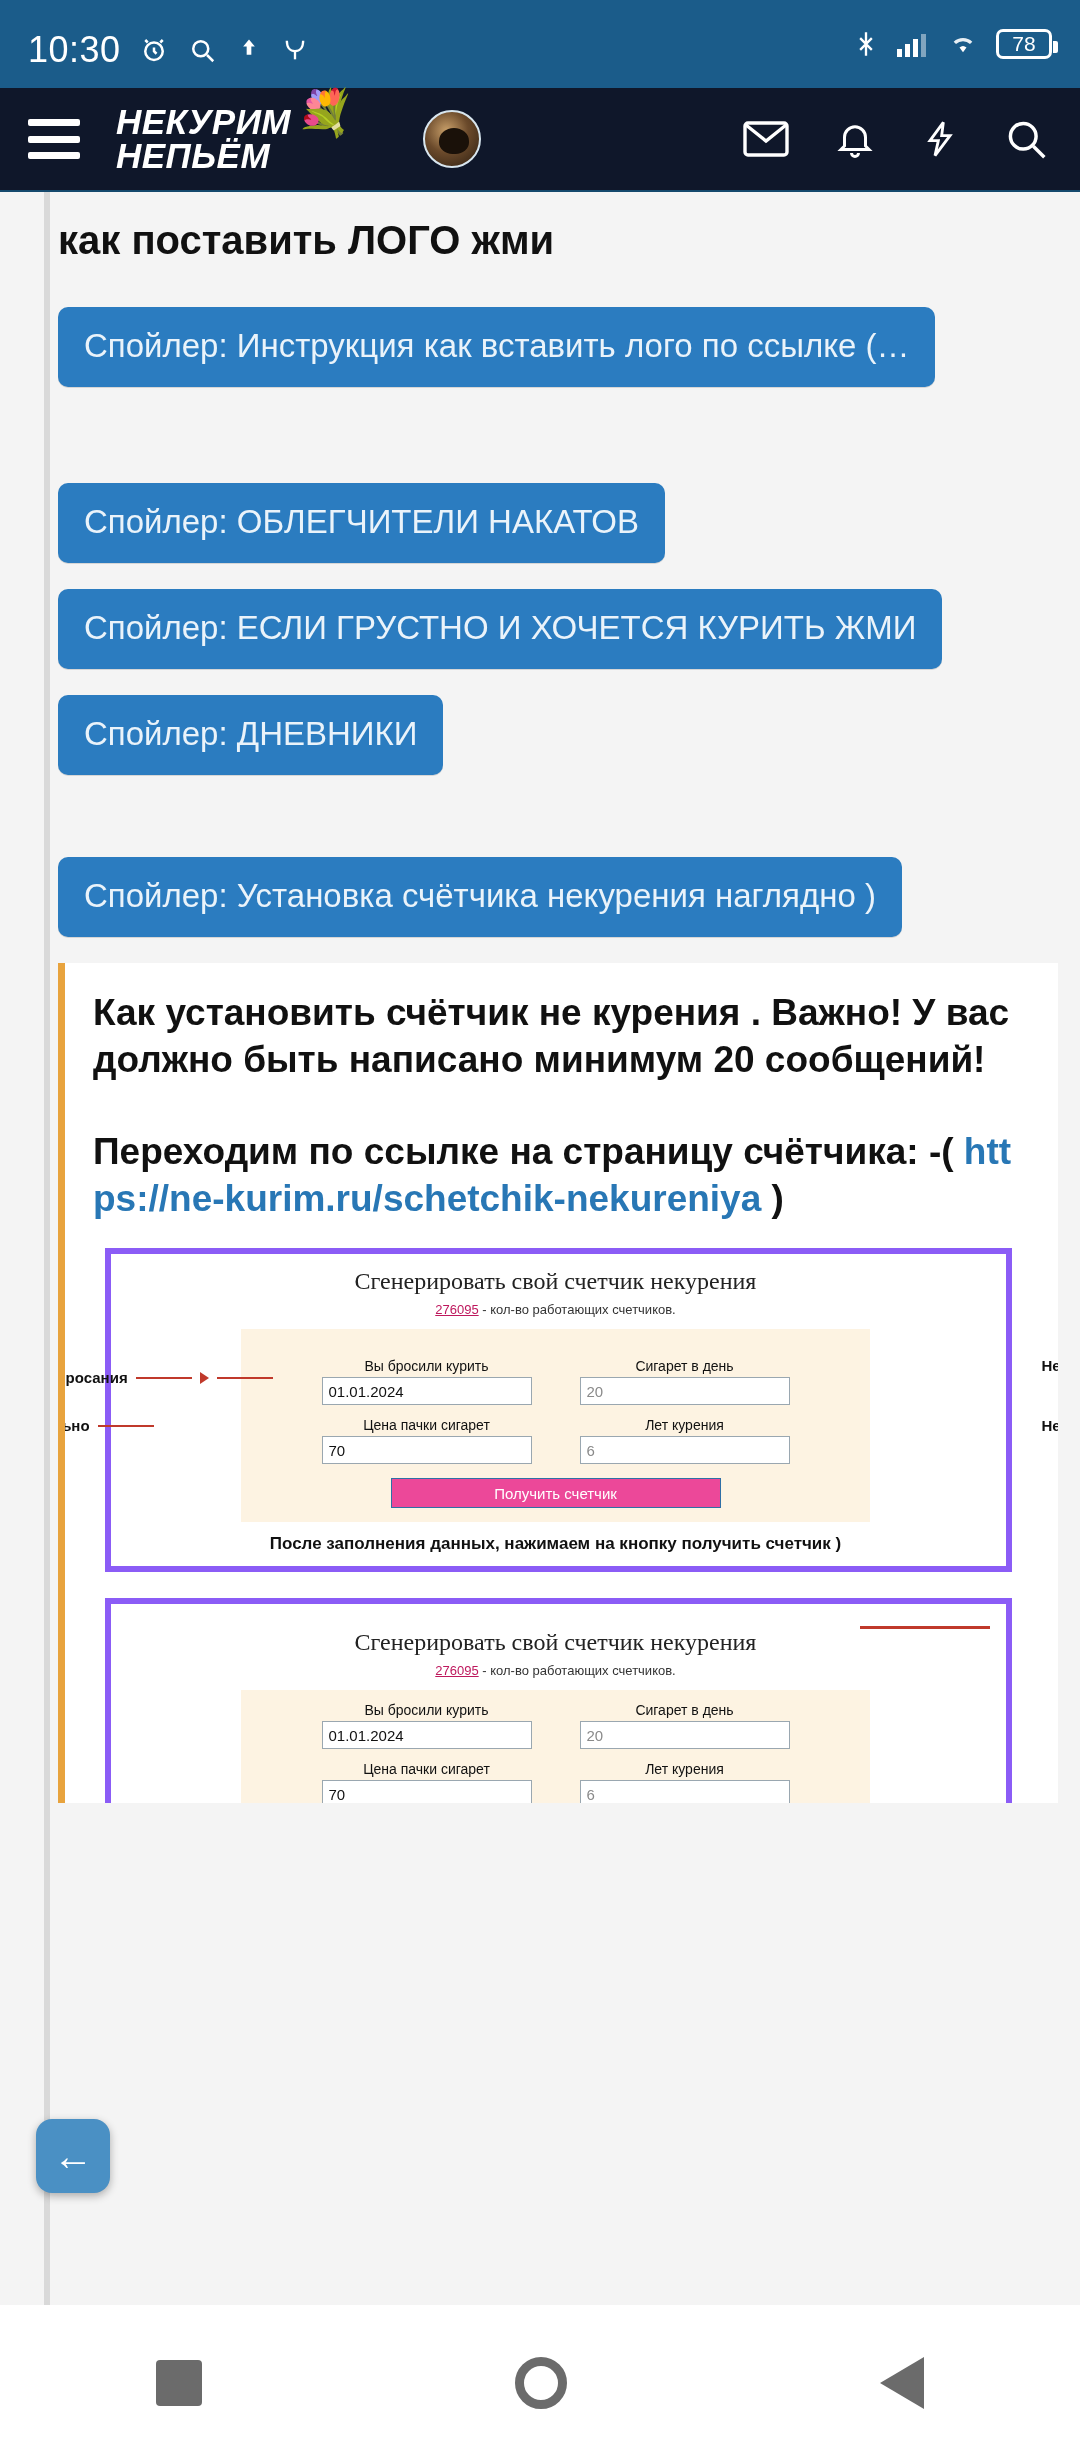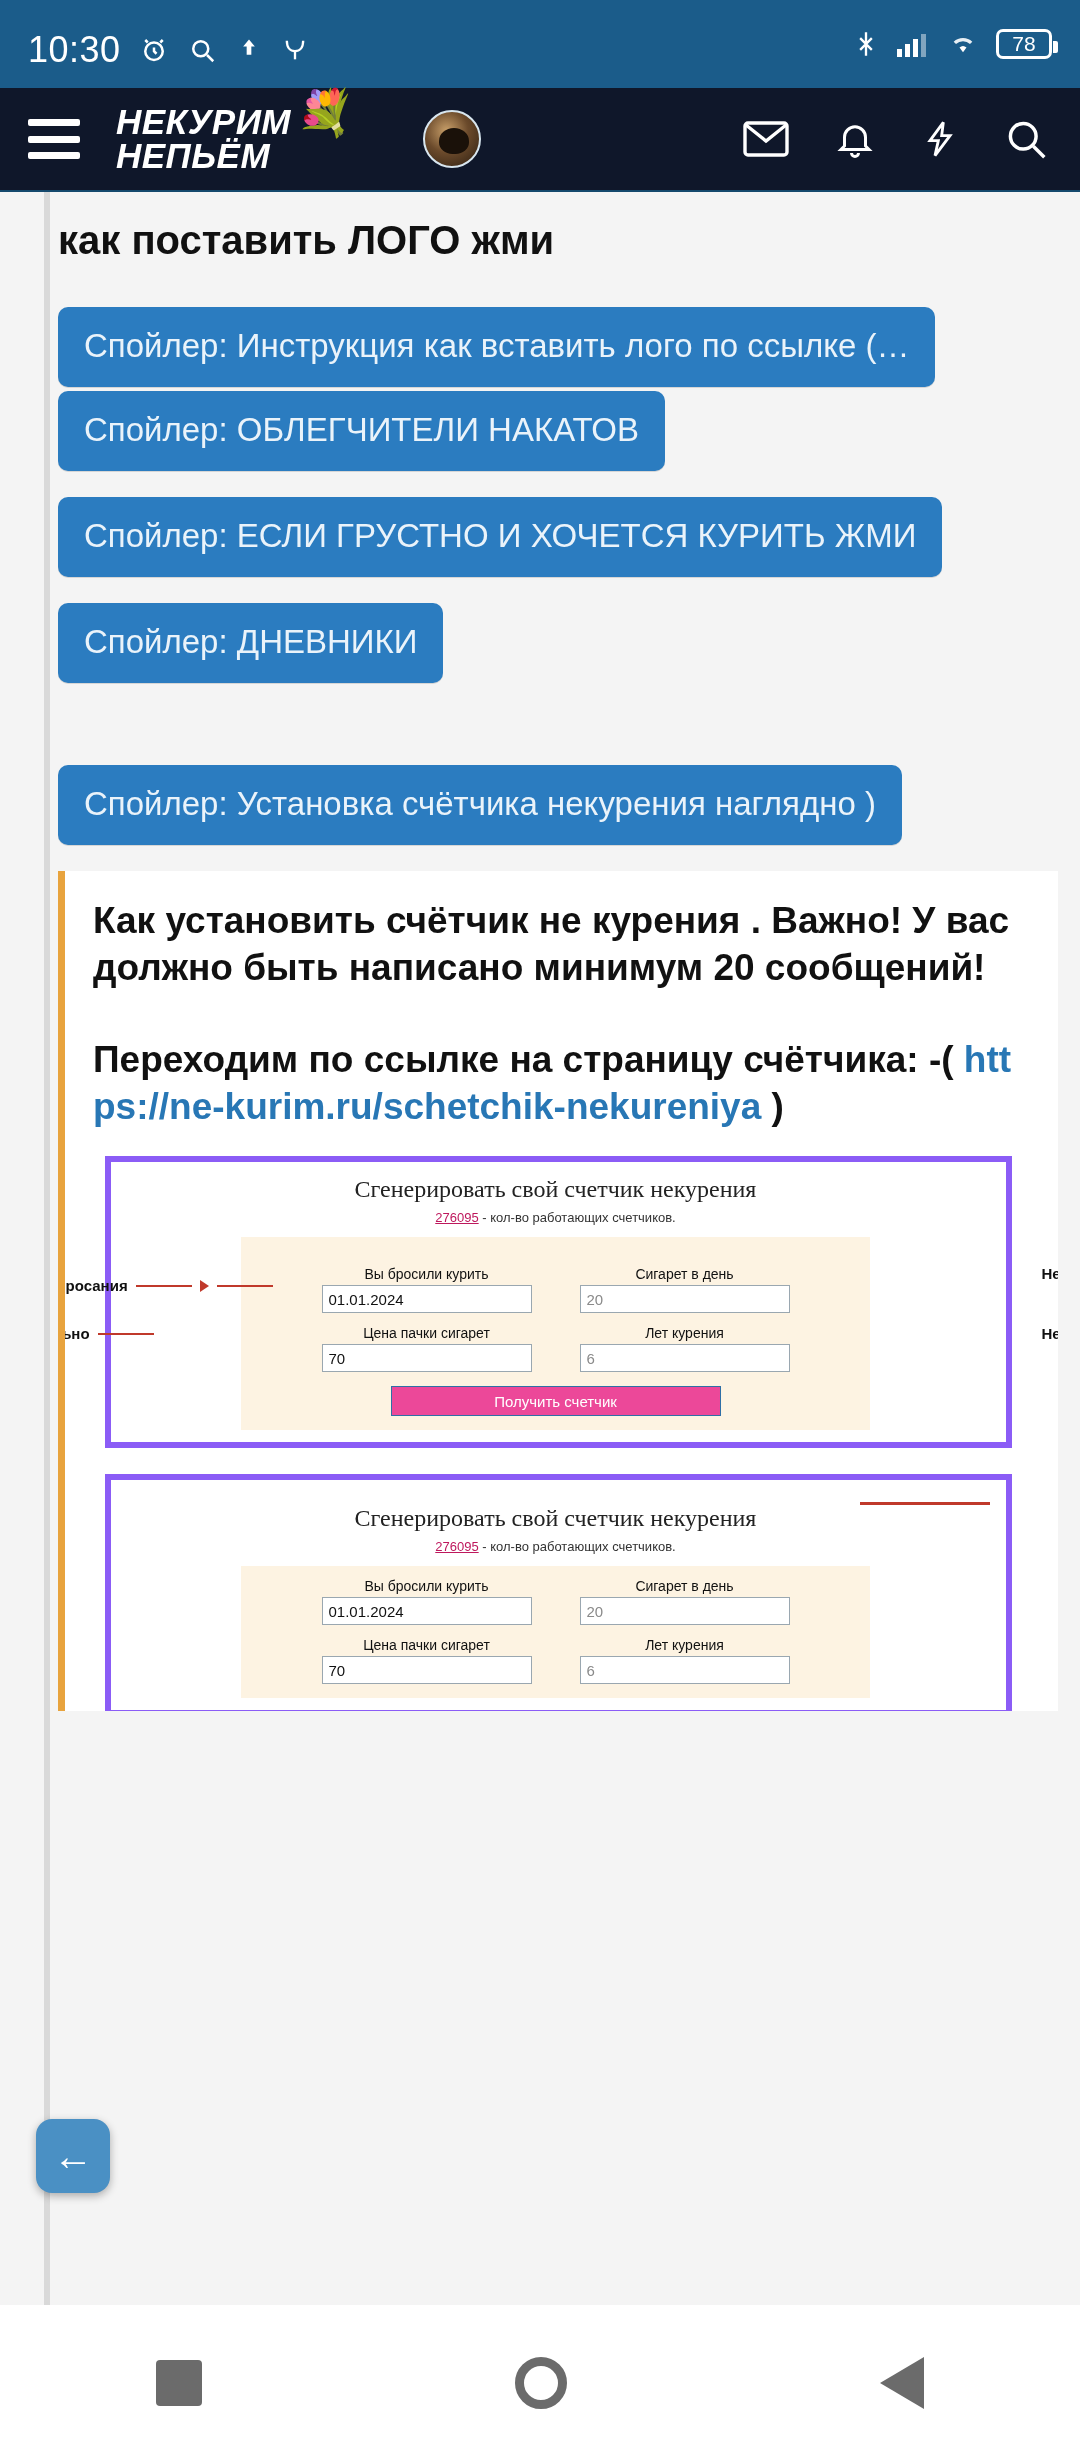--- a/index.html
+++ b/index.html
@@ -92,21 +92,21 @@
     border-radius: 10px;
     padding: 20px 26px 22px 26px;
     margin-left: 58px;
     box-shadow: 0 1px 0 rgba(0,0,0,0.12);
     max-width: 960px;
     white-space: nowrap;
     overflow: hidden;
     text-overflow: ellipsis;
   }
   .sp-gap-a { margin-top: 44px; }
-  .sp-gap-b { }
+  .sp-gap-b { margin-top: 92px; }
   .sp-gap-c { margin-top: 22px; }
   .sp-gap-d { margin-top: 22px; }
   .sp-gap-e { margin-top: 78px; }
 
   
   .quote-block {
     margin: 22px 0 0 58px;
     border-left: 7px solid #e8a33d;
     background: #ffffff;
     padding: 26px 34px 0 28px;
@@ -331,20 +331,21 @@
               <div class="ff-label">Цена пачки сигарет</div>
               <div class="ff-input">70</div>
             </div>
             <div class="ff-col">
               <div class="ff-label">Лет курения</div>
               <div class="ff-input muted">6</div>
             </div>
           </div>
           <div class="ff-btn">Получить счетчик</div>
         </div>
+        <div class="fig-foot">После заполнения данных, нажимаем на кнопку получить счетчик )</div>
       </div>
 
       <div class="figure">
         <div class="redline"></div>
         <div class="fig-title">Сгенерировать свой счетчик некурения</div>
         <div class="fig-sub">
           <u>276095</u><span> - кол-во работающих счетчиков.</span>
         </div>
         <div class="fig-form">
           <div class="ff-row">

